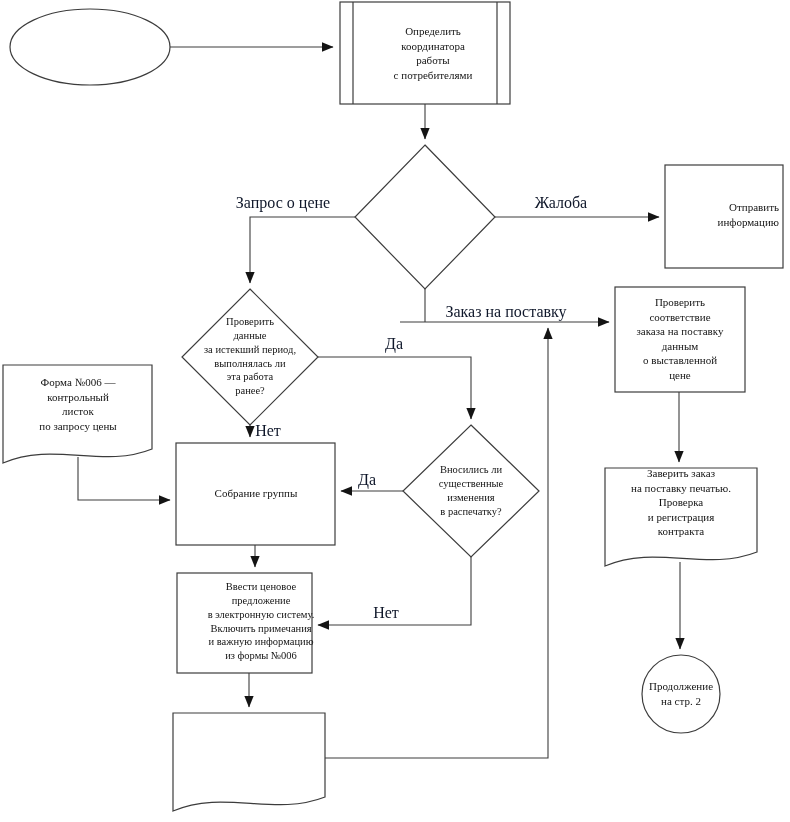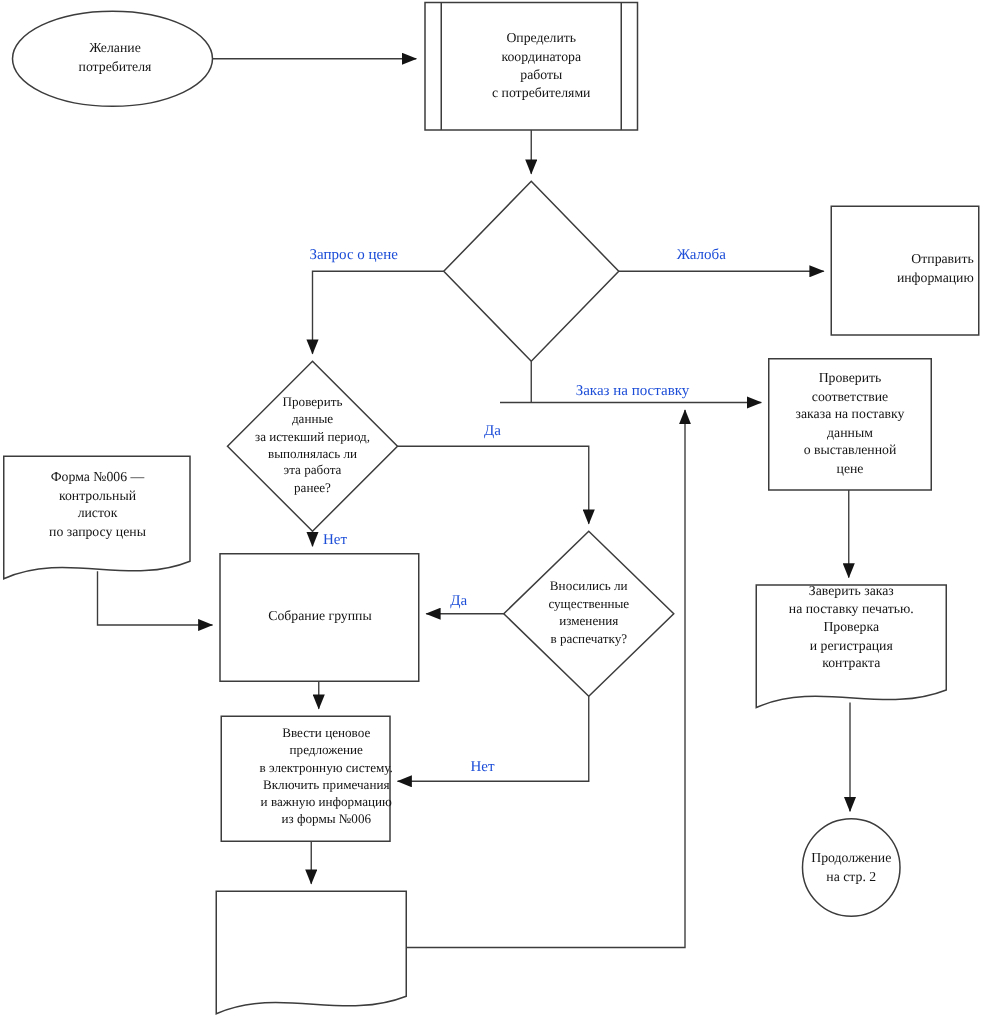--- a/index.html
+++ b/index.html
@@ -18,23 +18,23 @@
     text-align: center;
     white-space: pre-line;
     font-size: 11px;
     line-height: 1.32;
     color: #141414;
   }
   .edge-lbl {
     position: absolute;
     transform: translate(-50%, -50%);
     white-space: pre-line;
-    font-size: 12px;
+    font-size: 16px;
     line-height: 1.2;
-    color: #1d4ed8;
+    color: #0f172a;
   }
   svg .shape { fill: #ffffff; stroke: #3c3c3c; stroke-width: 1.2; }
   svg .conn  { fill: none;    stroke: #3c3c3c; stroke-width: 1.1; }
   svg .inner { stroke: #3c3c3c; stroke-width: 1.2; }
 </style>
 </head>
 <body>
 
 <div class="canvas">
 
@@ -99,22 +99,20 @@
 
     <polyline class="conn" points="325,758 548,758 548,328" marker-end="url(#arr)"></polyline>
 
     <path class="conn" d="M425,289 V322 M400,322 H609" marker-end="url(#arr)"></path>
 
     <line class="conn" x1="679" y1="392" x2="679" y2="462" marker-end="url(#arr)"></line>
 
     <line class="conn" x1="680" y1="562" x2="680" y2="649" marker-end="url(#arr)"></line>
   </svg>
 
-  <div class="lbl" style="left:92px;  top:46px;  width:130px;">Желание
-потребителя</div>
 
   <div class="lbl" style="left:409px; top:53px;  width:140px;margin-left:24px;">Определить
 координатора
 работы
 с потребителями</div>
 
 
   <div class="lbl" style="left:724px; top:215px; width:110px;text-align:right;">Отправить
 информацию</div>
 

